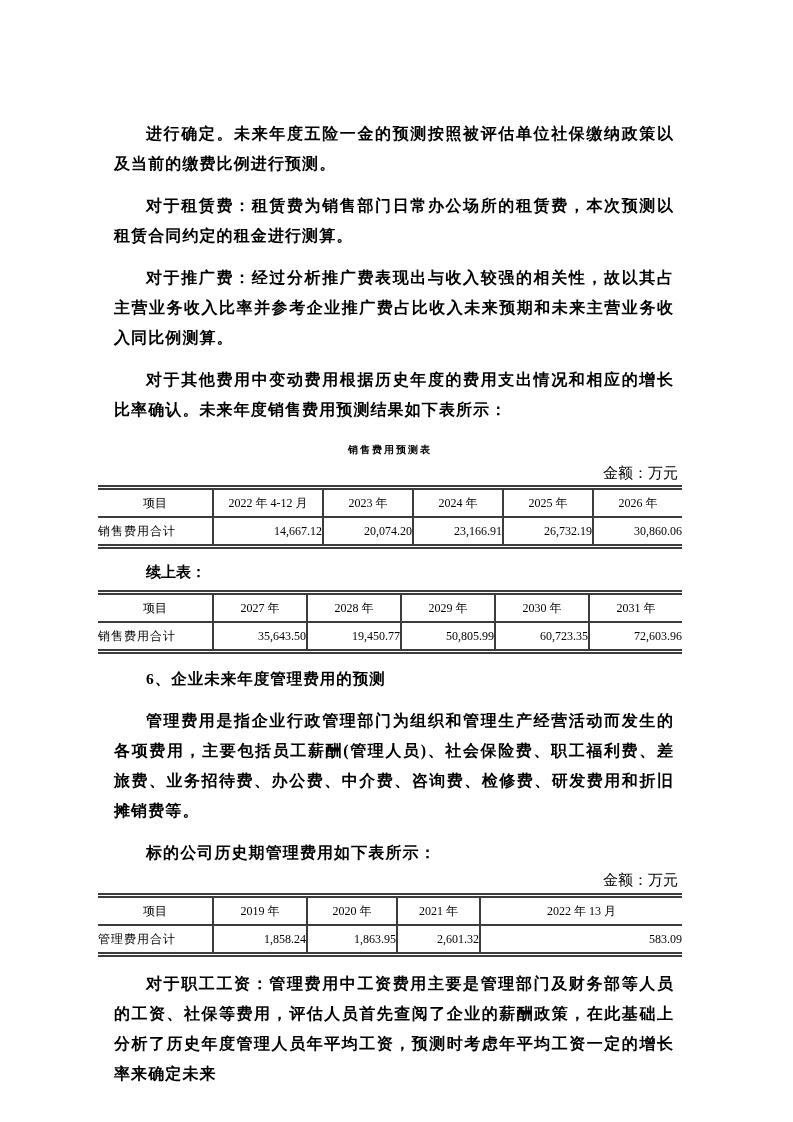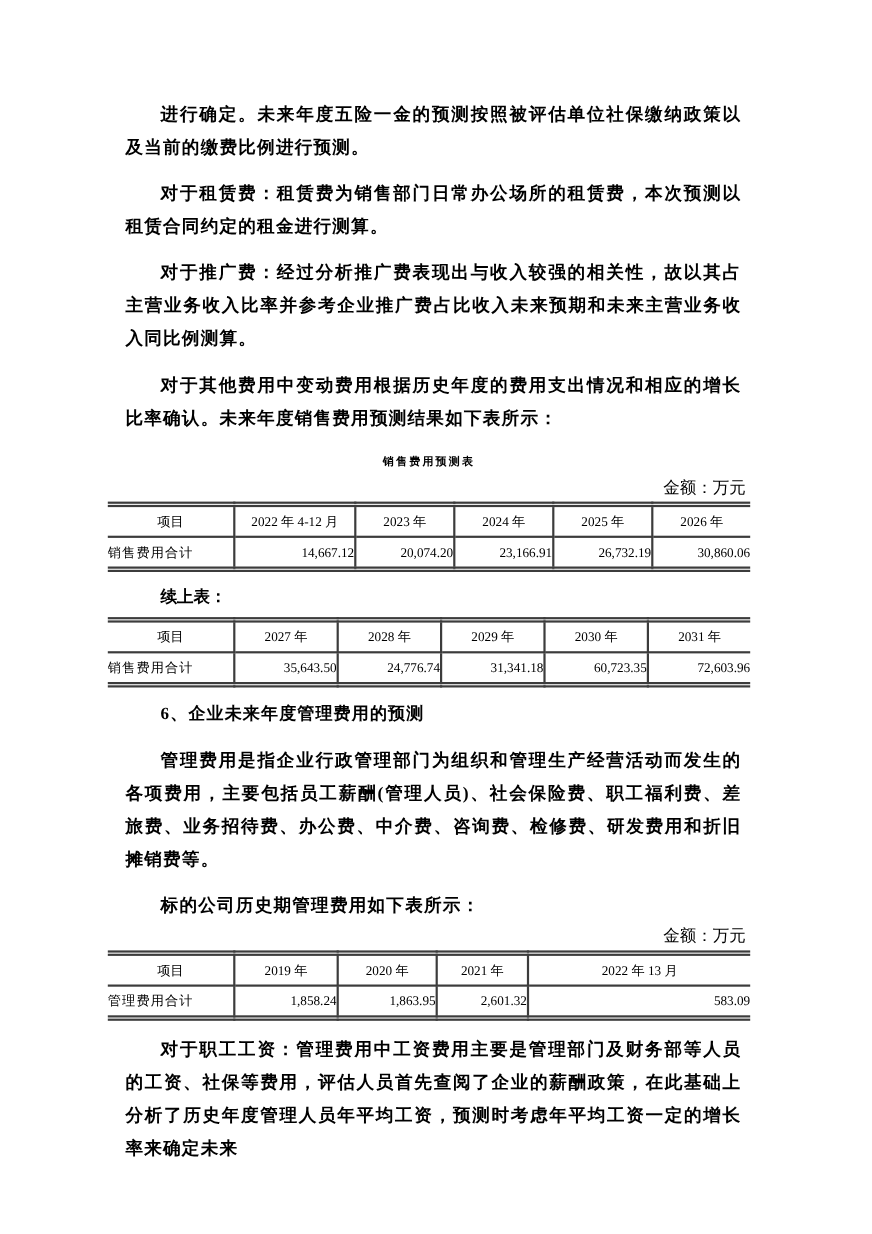--- a/index.html
+++ b/index.html
@@ -8,21 +8,21 @@
     font-family:"Liberation Serif","DejaVu Serif",serif;
     color:#000;
   }
   .content { position:absolute; top:0; left:98px; width:584px; }
 
   p.body {
     font-size:16px; line-height:30px; font-weight:bold;
     letter-spacing:1.1px; text-align:justify; text-indent:32px;
     margin:12px 8px 0 16px;
   }
-  p.first { margin-top:90px; }
+  p.first { margin-top:119px; }
 
   .table-title {
     font-size:10px; font-weight:bold; letter-spacing:2px;
     text-align:center; line-height:30px; margin:10px 0 0 0;
   }
   .unit-label {
     font-size:15px; font-weight:normal; text-align:right;
     line-height:17px; margin:0 4px 0 0;
   }
   .unit-label.second { margin-top:4px; }
@@ -124,22 +124,22 @@
         <th>2028 年</th>
         <th>2029 年</th>
         <th>2030 年</th>
         <th>2031 年</th>
       </tr>
     </thead>
     <tbody>
       <tr>
         <td class="row-label">销售费用合计</td>
         <td class="num">35,643.50</td>
-        <td class="num">24,776.74</td>
-        <td class="num">31,341.18</td>
+        <td class="num">19,450.77</td>
+        <td class="num">50,805.99</td>
         <td class="num">60,723.35</td>
         <td class="num">72,603.96</td>
       </tr>
     </tbody>
   </table>
 
   <div class="section-heading">6、企业未来年度管理费用的预测</div>
 
   <p class="body mt3">管理费用是指企业行政管理部门为组织和管理生产经营活动而发生的各项费用，主要包括员工薪酬(管理人员)、社会保险费、职工福利费、差旅费、业务招待费、办公费、中介费、咨询费、检修费、研发费用和折旧摊销费等。</p>
 

